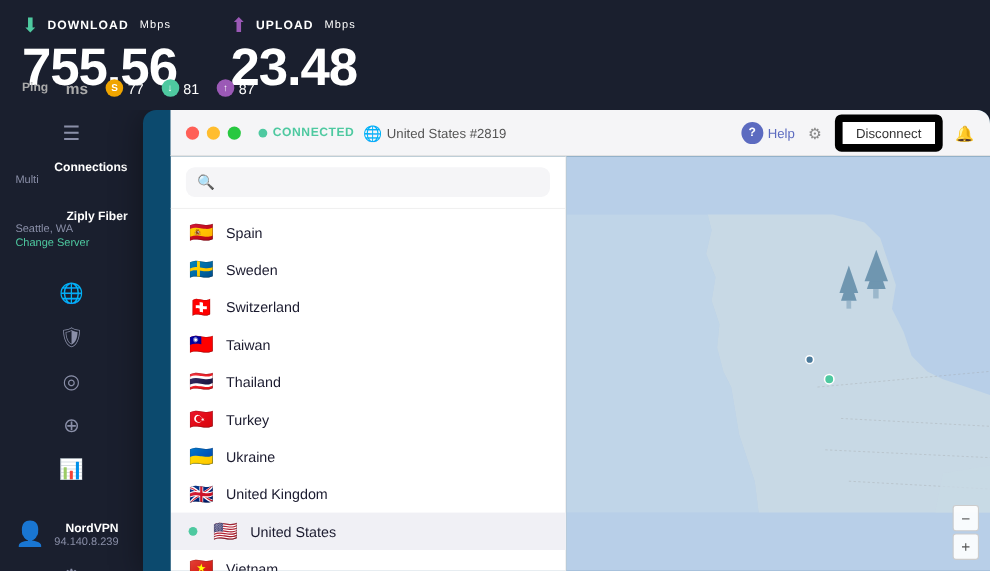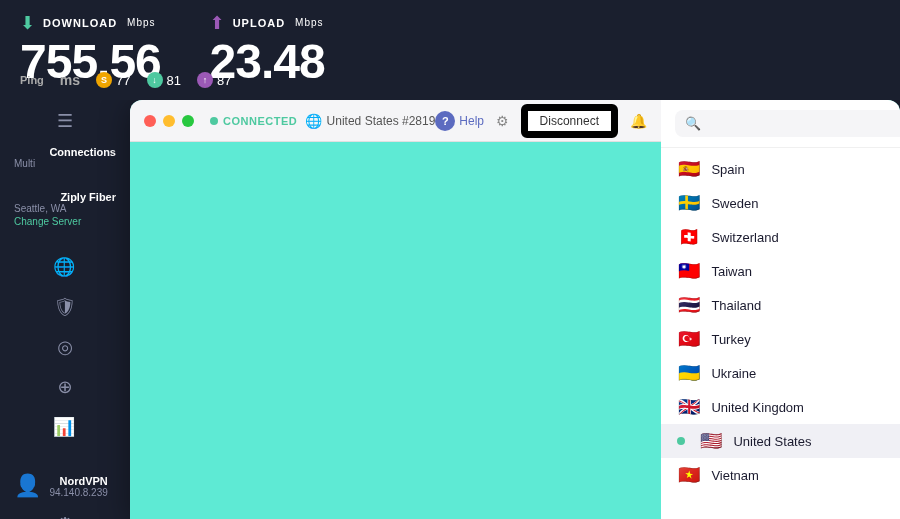--- a/index.html
+++ b/index.html
@@ -131,25 +131,27 @@
       width: 60%;
       height: 1px;
       background: #2a3045;
       margin: 4px auto;
     }
 
     
     .vpn-window {
       flex: 1;
       display: flex;
-      background: #5eead4;
+      flex-direction: column;
+      background: #0c4a6e;
       border-radius: 12px 12px 0 0;
       overflow: hidden;
       margin: 0;
       box-shadow: 0 4px 30px rgba(0,0,0,0.4);
+      padding-left: 25px;
     }
 
     
     .title-bar {
       background: #f5f5f7;
       display: flex;
       align-items: center;
       padding: 0 14px;
       height: 42px;
       border-bottom: 1px solid #e0e0e0;

